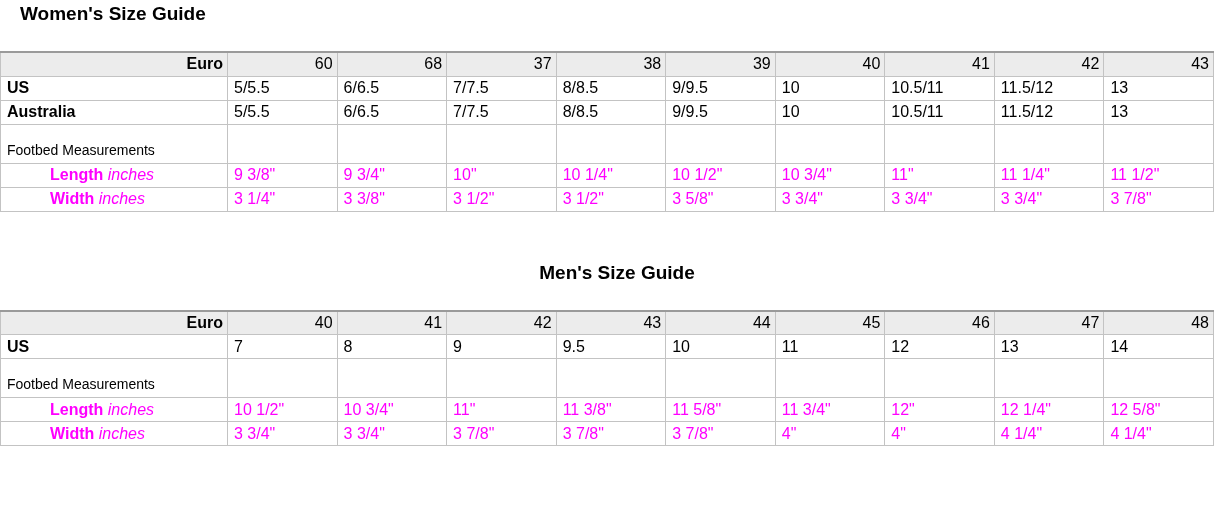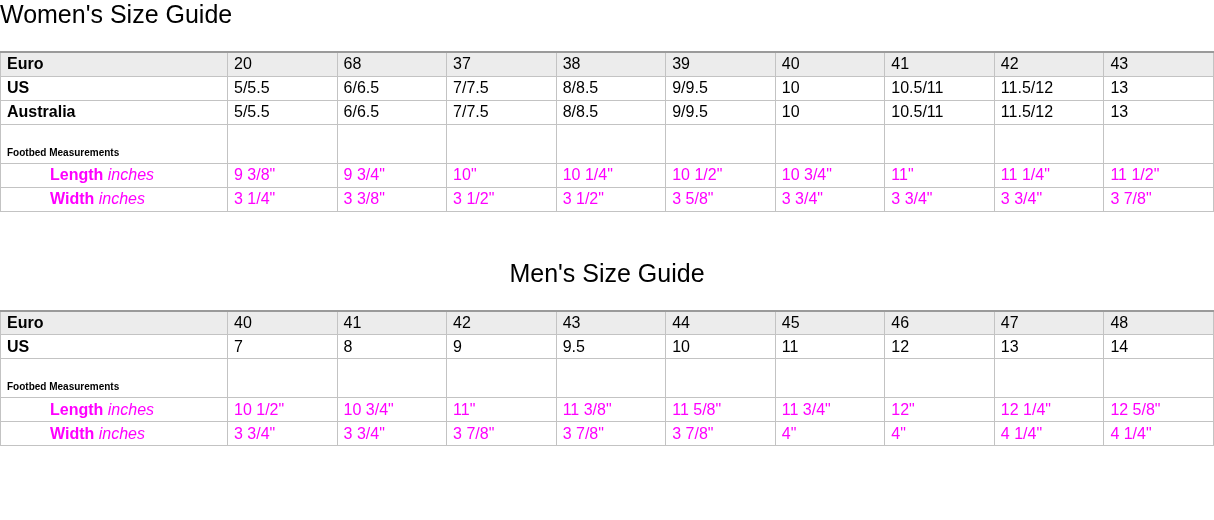--- a/index.html
+++ b/index.html
@@ -17,54 +17,54 @@
     background: var(--page-bg);
     font-family: "Liberation Sans", sans-serif;
     color: var(--text);
   }
   body {
     width: 1214px;
     height: 520px;
     overflow: hidden;
   }
   h1.guide-title {
-    font-size: 25px;
-    font-weight: normal;
+    font-size: 19px;
+    font-weight: bold;
     margin: 0;
-    padding: 4px 0 0 0;
+    padding: 4px 0 0 20px;
     line-height: 22px;
   }
   h1.guide-title.first { padding-top: 3px; }
   h1.guide-title.second { padding-top: 50px; text-align: center; }
   table.size-table {
     width: 1214px;
     border-collapse: collapse;
     table-layout: fixed;
     margin-top: 26px;
     border-top: 2px solid var(--outer-top);
   }
   table.size-table td {
     border: 1px solid var(--border);
     padding: 0 4px 0 6px;
     font-size: 16px;
     height: 24px;
     vertical-align: middle;
     white-space: nowrap;
     overflow: hidden;
   }
-  table.size-table tr.hdr td { background: var(--header-bg); }
+  table.size-table tr.hdr td { background: var(--header-bg); text-align: right; }
   table.size-table td.label { font-weight: bold; }
   table.size-table tr.footbed td {
     height: 39px;
     vertical-align: bottom;
     padding-bottom: 5px;
   }
   table.size-table tr.footbed td.label {
-    font-size: 10px;
-    font-weight: bold;
+    font-size: 14px;
+    font-weight: normal;
   }
   table.size-table tr.measure td {
     color: var(--magenta);
   }
   table.size-table tr.measure td.label .mlabel { font-weight: bold; margin-left: 43px; }
   table.size-table tr.measure td.label .munit { font-style: italic; font-weight: normal; text-align: center; }
 </style>
 </head>
 <body>
 
@@ -79,21 +79,21 @@
       <col>
       <col>
       <col>
       <col>
       <col>
       <col>
     </colgroup>
   <tbody>
       <tr class="hdr">
         <td class="label">Euro</td>
-        <td>20</td>
+        <td>60</td>
         <td>68</td>
         <td>37</td>
         <td>38</td>
         <td>39</td>
         <td>40</td>
         <td>41</td>
         <td>42</td>
         <td>43</td>
       </tr>
       <tr>

